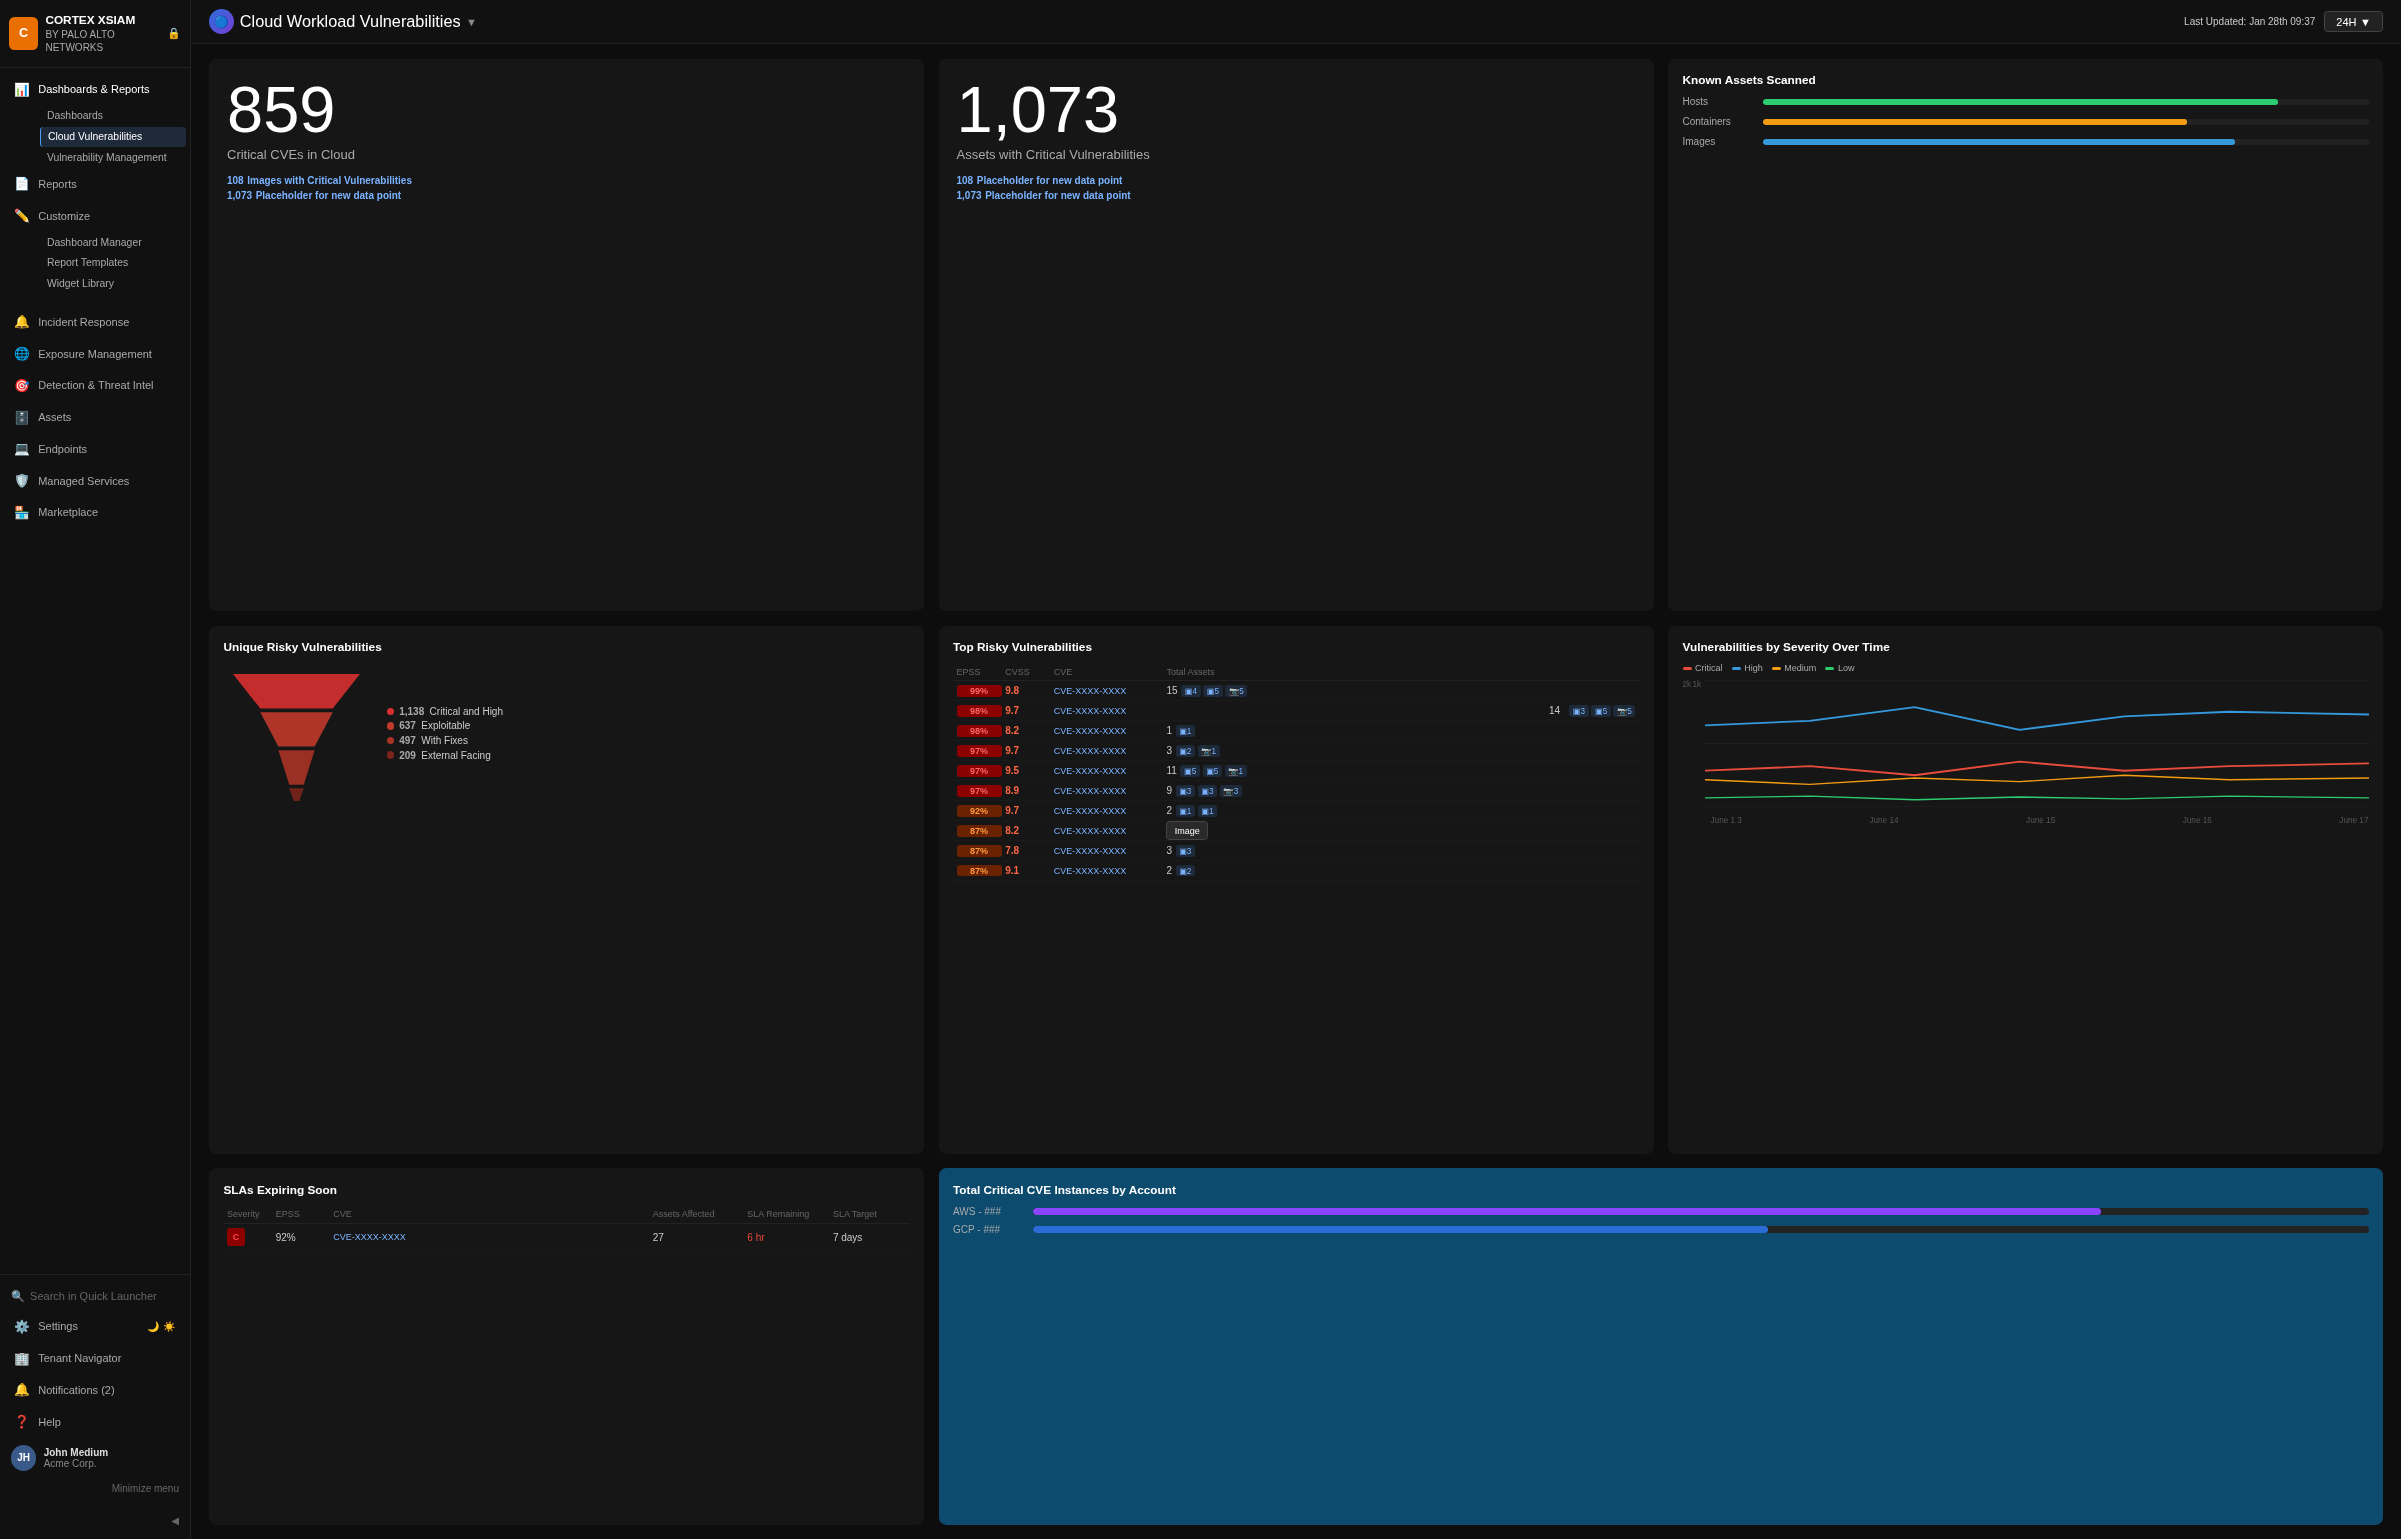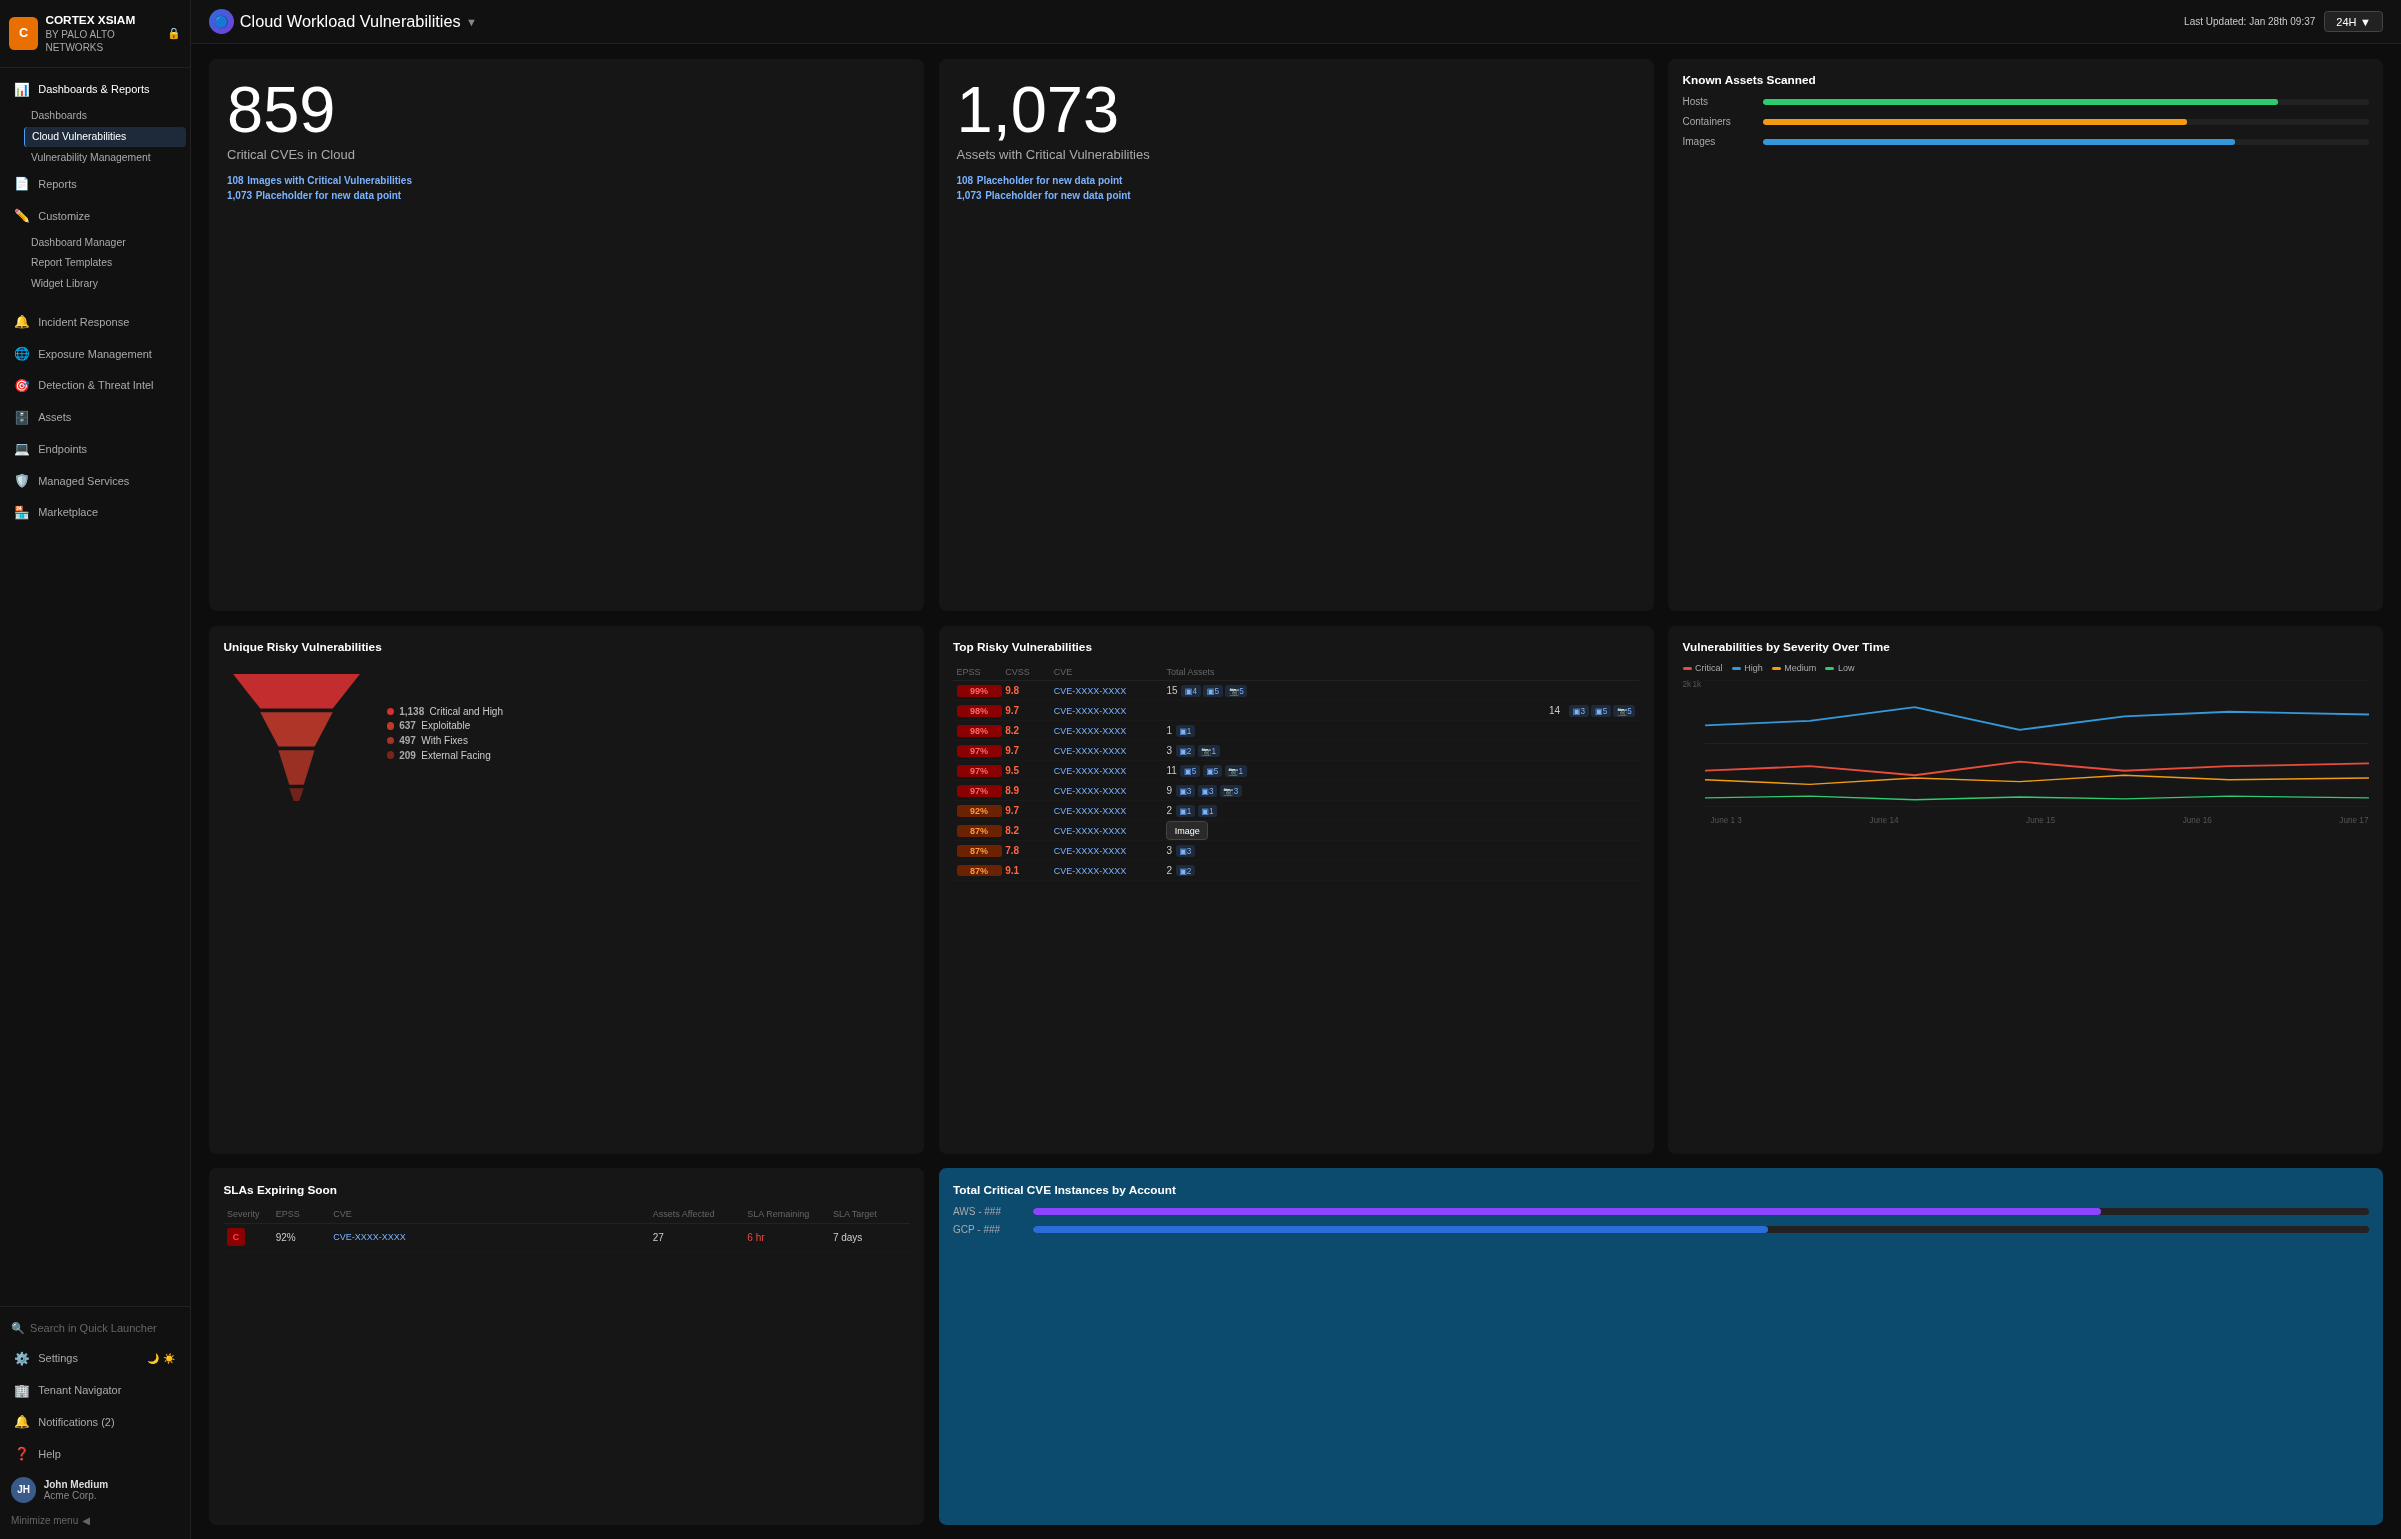--- a/index.html
+++ b/index.html
@@ -10,32 +10,32 @@
     .sidebar-header { display: flex; align-items: center; padding: 12.7px 9px; border-bottom: 0.9px solid #222; gap: 7.3px; }
     .cortex-logo { width: 33px; height: 33px; background: #e86f00; border-radius: 5.4px; display: flex; align-items: center; justify-content: center; font-weight: bold; color: #fff; font-size: 12.7px; }
     .cortex-title { font-size: 10px; color: #aaa; line-height: 1.3; }
     .cortex-title strong { color: #fff; font-size: 11.8px; display: block; }
     .lock-icon { margin-left: auto; color: #555; font-size: 11px; }
 
     .nav-section { padding: 5.4px 0; }
     .nav-item { display: flex; align-items: center; gap: 7.3px; padding: 7.3px 11px; cursor: pointer; color: #aaa; font-size: 11px; border-radius: 3.6px; margin: 0.9px 3.6px; }
     .nav-item.active { color: #fff; }
     .nav-item .nav-icon { width: 16.3px; height: 16.3px; display: flex; align-items: center; justify-content: center; font-size: 12.7px; flex-shrink: 0; }
-    .nav-sub { padding-left: 20px; }
+    .nav-sub { padding-left: 36px; }
     .nav-sub .nav-item { font-size: 10.4px; padding: 4.5px 7.3px; }
     .nav-sub .nav-item.active-sub { color: #fff; background: #1e2a3a; border-left: 1.8px solid #4a9eff; }
 
     .sidebar-bottom { margin-top: auto; border-top: 0.9px solid #222; padding: 7.3px 0; }
     .sidebar-search { display: flex; align-items: center; gap: 5.4px; padding: 7.3px 11px; color: #666; font-size: 11px; }
     .user-section { display: flex; align-items: center; gap: 7.3px; padding: 7.3px 11px; }
     .avatar { width: 25.4px; height: 25.4px; background: #3a5a8a; border-radius: 50%; display: flex; align-items: center; justify-content: center; font-size: 10px; color: #fff; font-weight: bold; flex-shrink: 0; }
     .user-info { font-size: 10px; }
     .user-name { color: #ddd; font-weight: 600; }
     .user-company { color: #888; }
-    .minimize-btn { padding: 5.4px 11px; font-size: 10px; color: #666; cursor: pointer; display: flex; align-items: flex-start; gap: 4px; }
+    .minimize-btn { padding: 5.4px 11px; font-size: 10px; color: #666; cursor: pointer; display: flex; align-items: flex-end; gap: 21px; flex-direction: column; }
 
     
     .main { flex: 1; display: flex; flex-direction: column; overflow: hidden; }
     .topbar { display: flex; align-items: center; padding: 9px 18px; border-bottom: 0.9px solid #222; background: #111; gap: 9px; }
     .topbar-title { font-size: 16.3px; color: #fff; font-weight: 500; display: flex; align-items: center; gap: 5.4px; }
     .topbar-title .icon-circle { width: 25.4px; height: 25.4px; border-radius: 50%; background: linear-gradient(135deg, #2a6dd9, #7a3dd9); display: flex; align-items: center; justify-content: center; font-size: 11.8px; }
     .chevron-down { color: #888; font-size: 11px; }
     .topbar-right { margin-left: auto; display: flex; align-items: center; gap: 9px; }
     .last-updated { font-size: 10px; color: #888; }
     .last-updated span { color: #ccc; }

